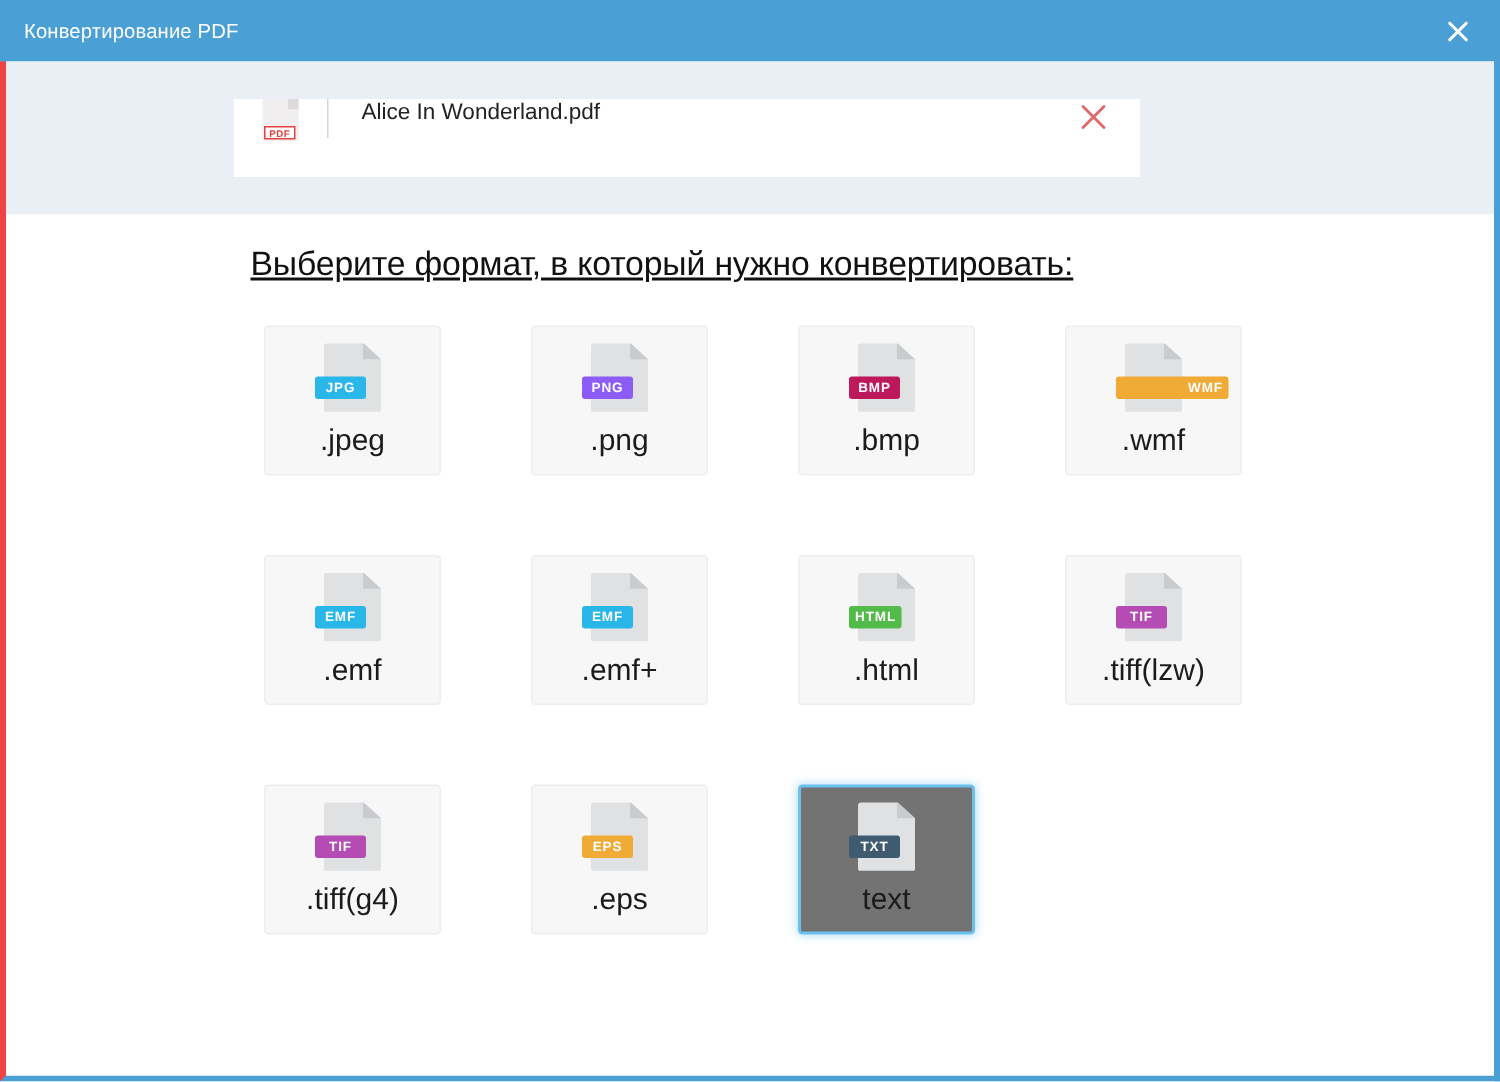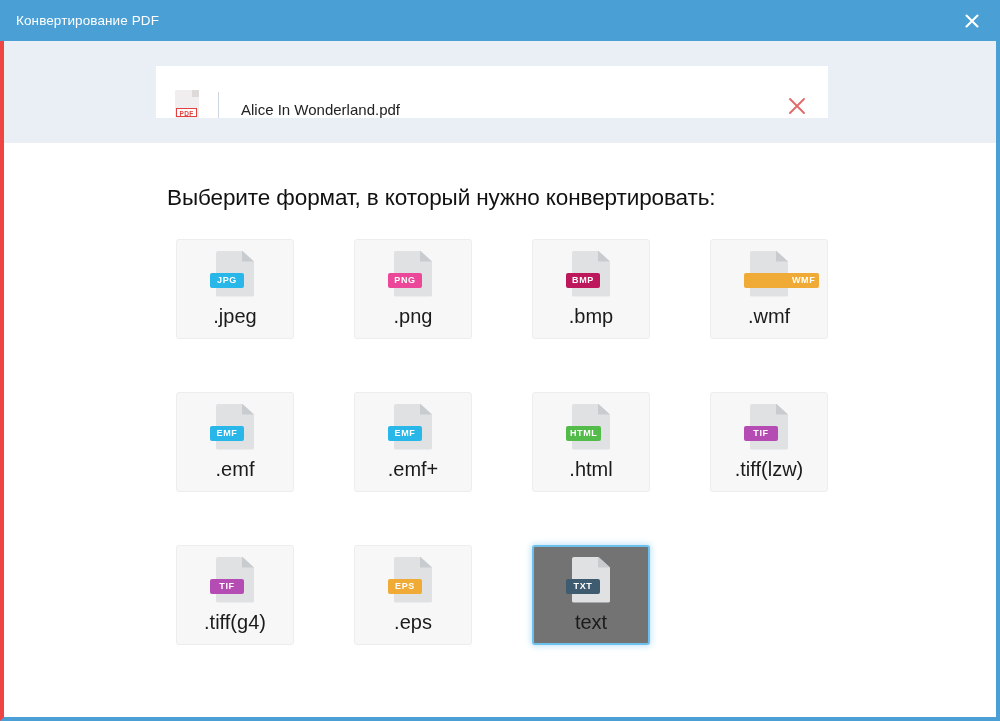--- a/index.html
+++ b/index.html
@@ -59,25 +59,25 @@
     background: #e9eff5;
     height: 102px;
     min-height: 102px;
     display: flex;
     align-items: center;
     padding: 0 0 0 0;
     box-sizing: border-box;
   }
   .file-row {
     margin-left: 152px;
-    width: 672px;
+    width: 604px;
     height: 52px;
     background: #ffffff;
     display: flex;
-    align-items: flex-end;
+    align-items: flex-start;
     box-sizing: border-box;
   }
   .file-icon-cell {
     width: 62px;
     display: flex;
     align-items: center;
     justify-content: center;
   }
   .pdf-icon {
     position: relative;
@@ -144,23 +144,24 @@
   
   .main {
     flex: 1;
     background: #ffffff;
     padding-left: 152px;
     box-sizing: border-box;
   }
   .heading {
     font-size: 22.5px;
     color: #111111;
-    padding-top: 42px;
+    padding-top: 20px;
     padding-left: 11px;
     letter-spacing: -0.1px;
+    text-decoration: underline;
   }
   .grid {
     margin-top: 28px;
     display: grid;
     grid-template-columns: repeat(4, 118px);
     grid-column-gap: 60px;
     grid-row-gap: 53px;
     padding-left: 20px;
   }
   .tile {
@@ -266,21 +267,21 @@
             <span class="page"></span>
             <span class="corner"></span>
             <span class="badge" style="background: rgb(41, 182, 232);">JPG</span>
           </div>
           <div class="tile-label">.jpeg</div>
         </div>
         <div class="tile">
           <div class="doc">
             <span class="page"></span>
             <span class="corner"></span>
-            <span class="badge" style="background: #ec4899;">PNG</span>
+            <span class="badge" style="background: #8b5cf6;">PNG</span>
           </div>
           <div class="tile-label">.png</div>
         </div>
         <div class="tile">
           <div class="doc">
             <span class="page"></span>
             <span class="corner"></span>
             <span class="badge" style="background: #be185d;">BMP</span>
           </div>
           <div class="tile-label">.bmp</div>

